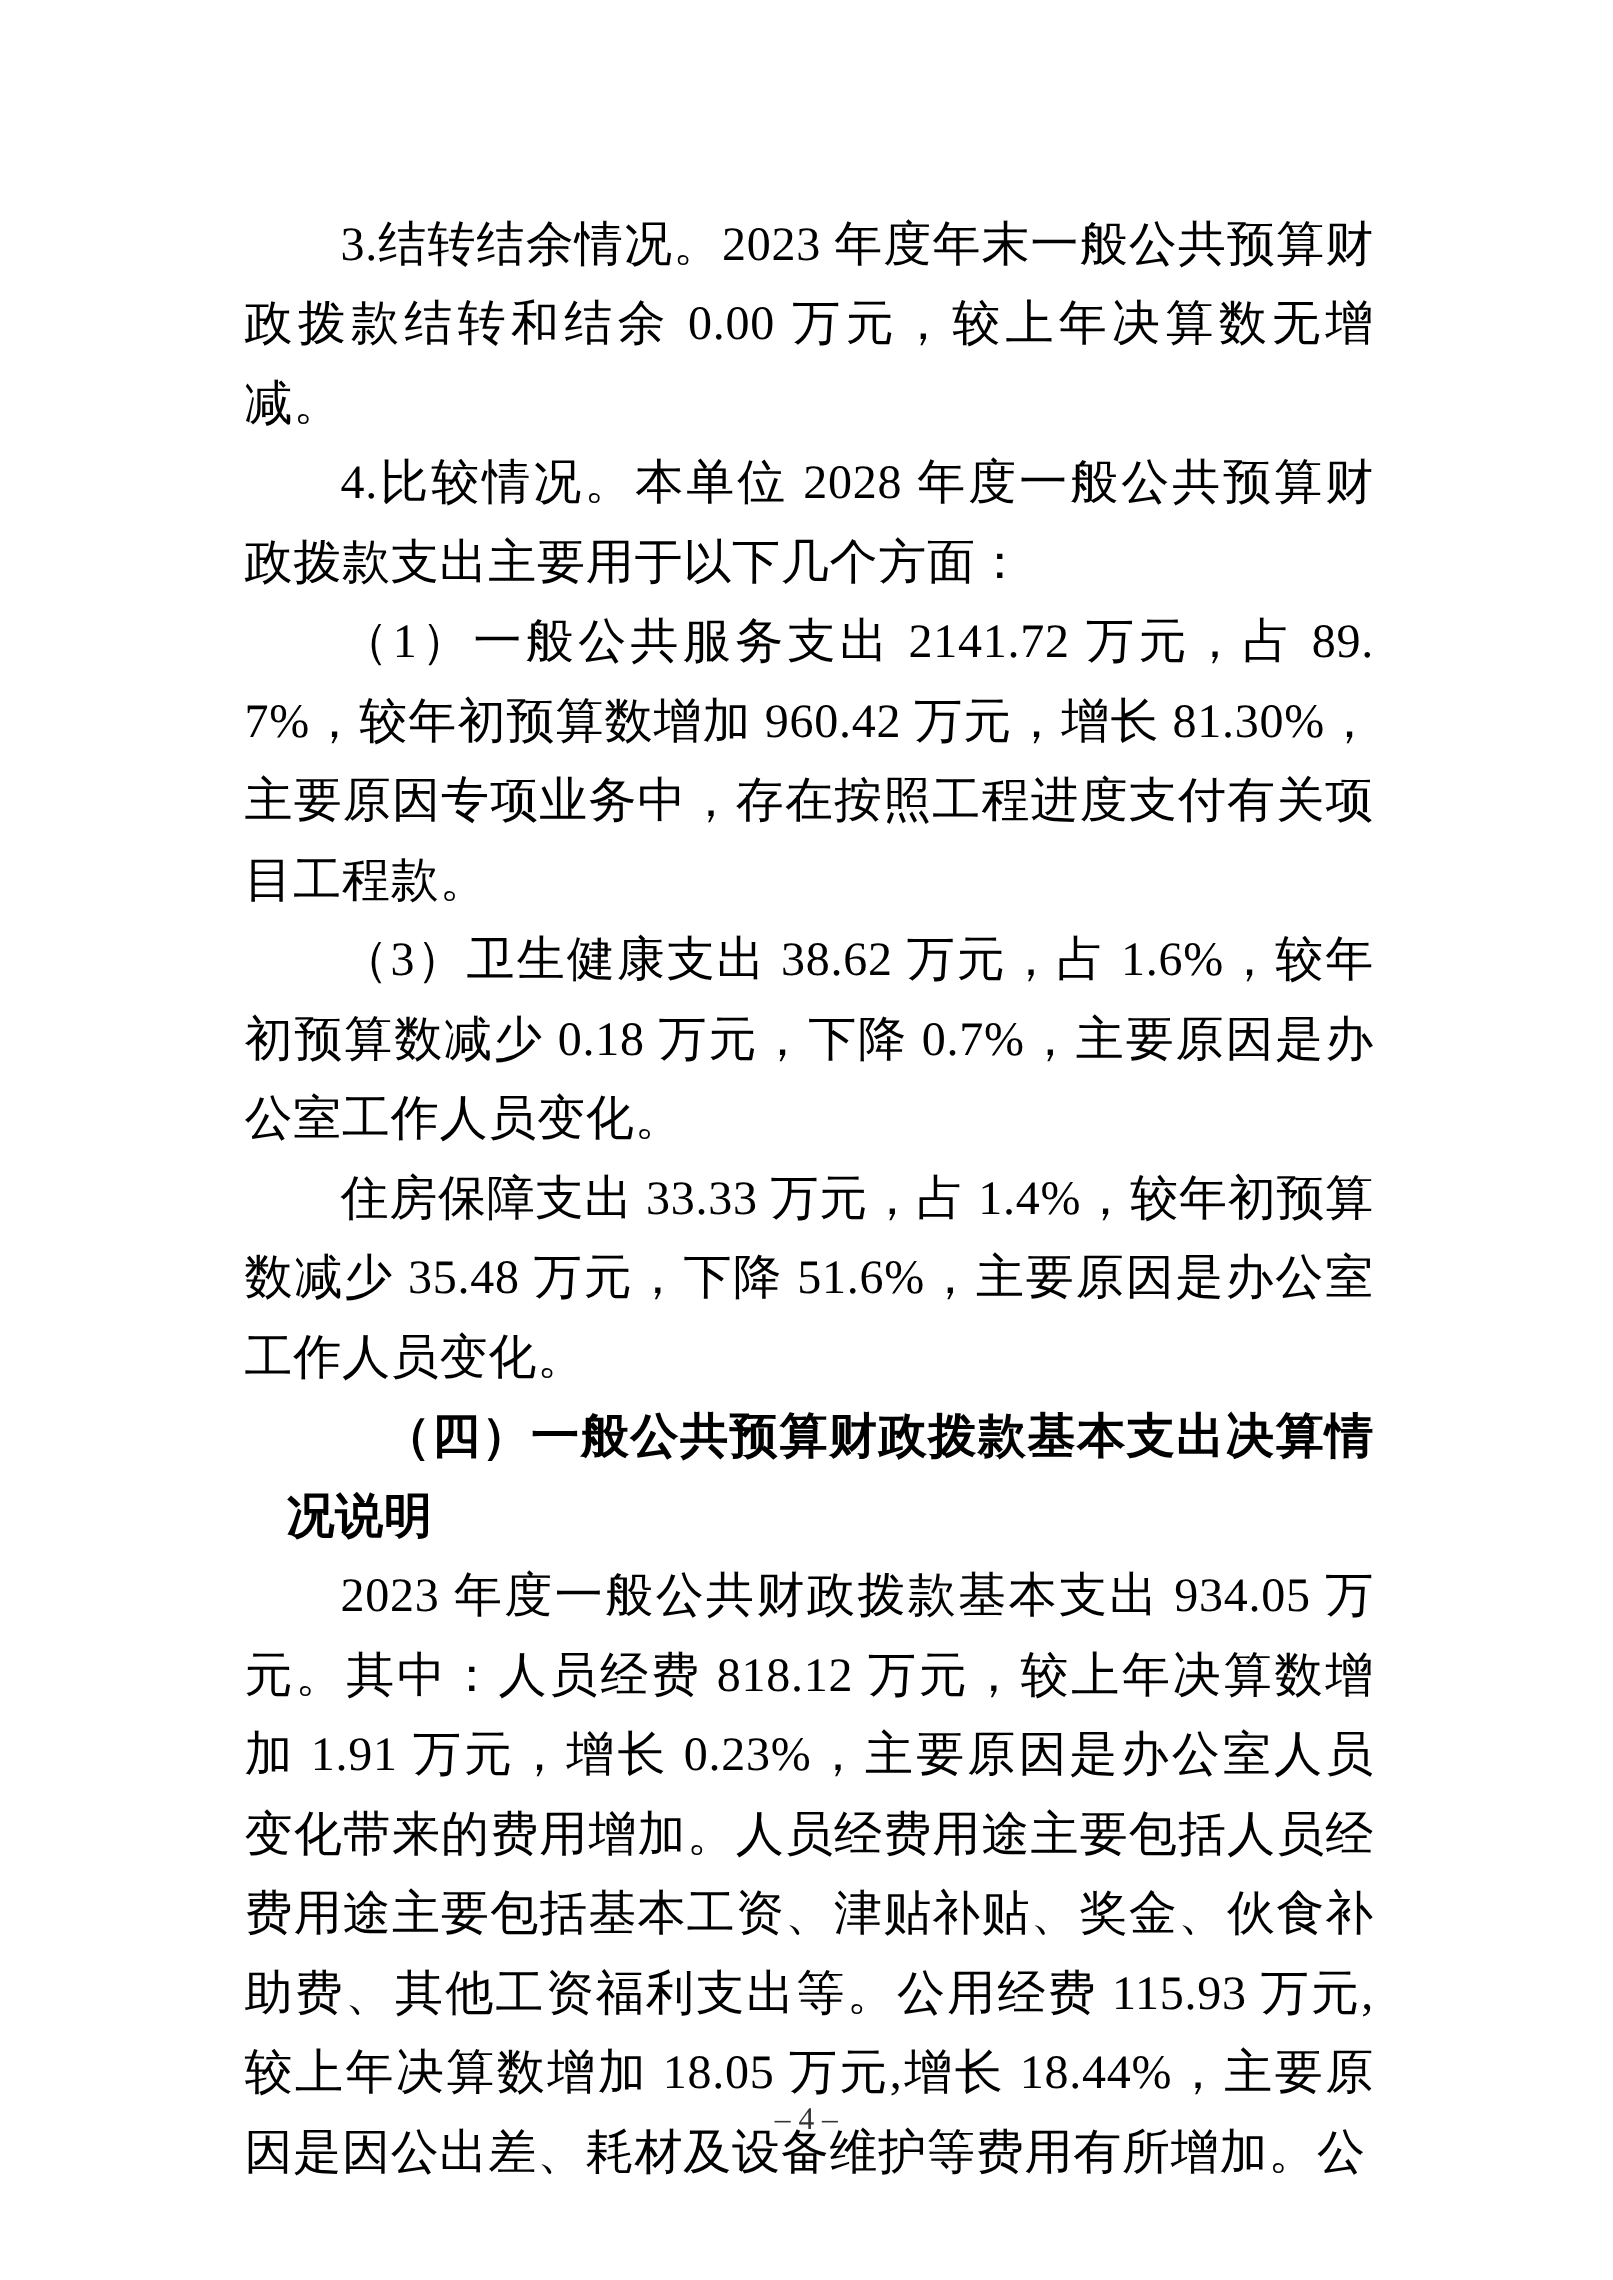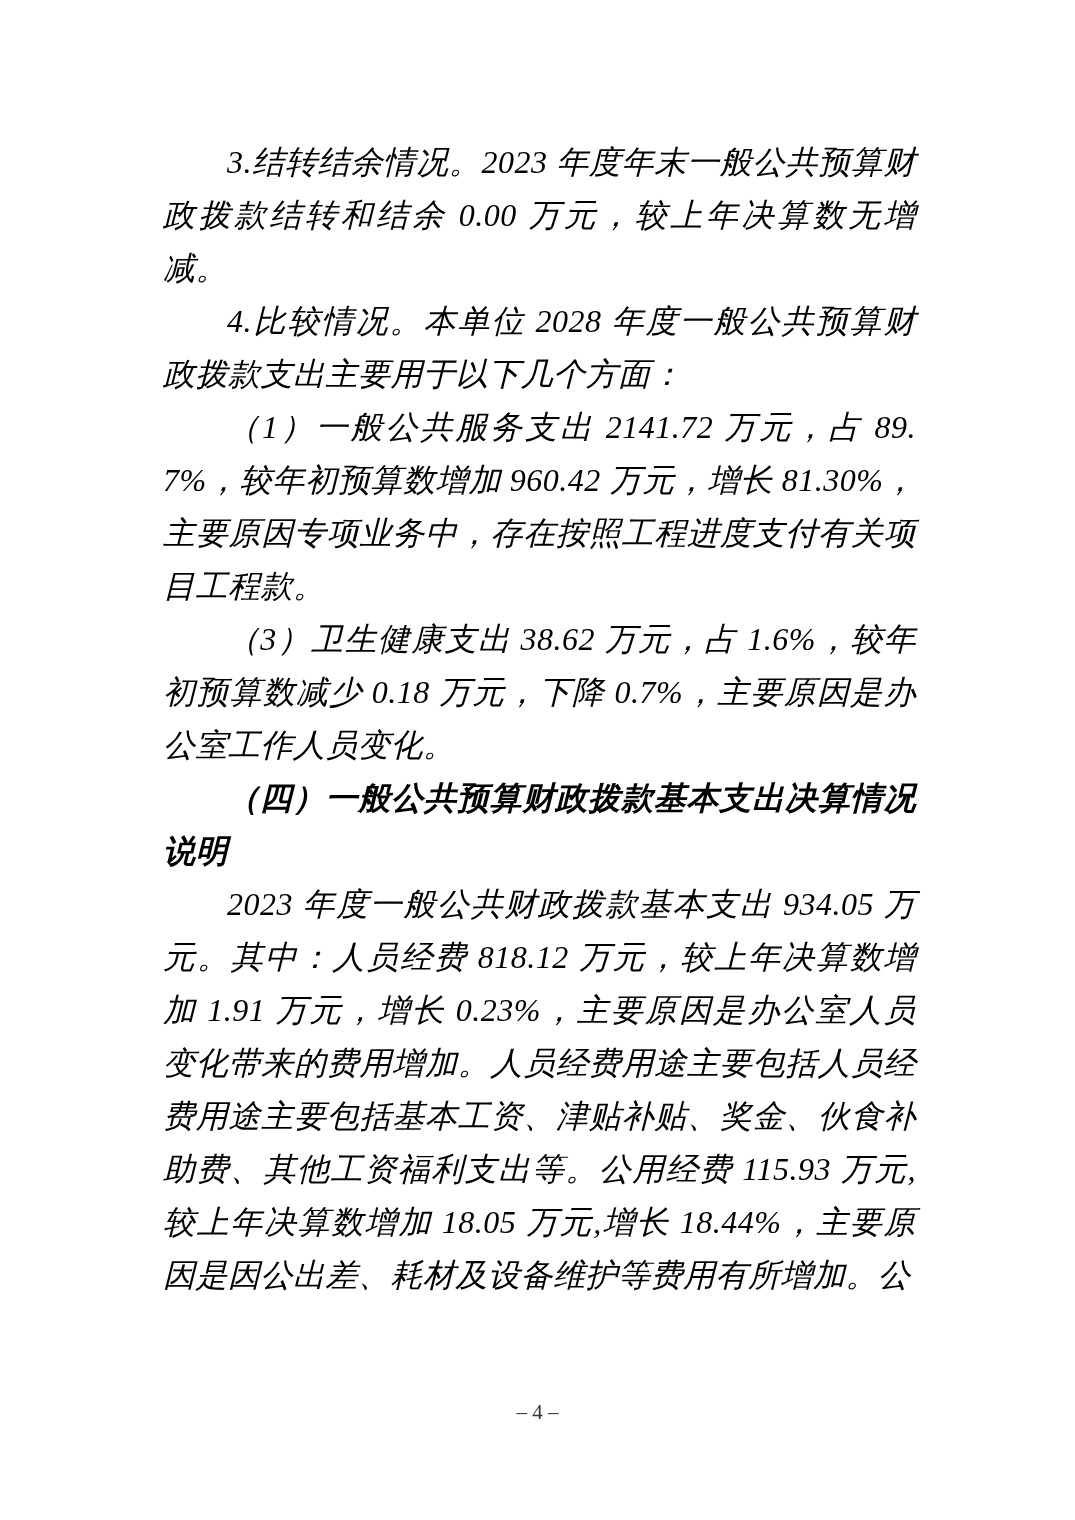--- a/index.html
+++ b/index.html
@@ -24,24 +24,24 @@
     font-size: 32px;
     line-height: 53px;
     text-align: justify;
     letter-spacing: 0.5px;
   }
   .content p {
     margin: 0;
     padding: 0;
     text-indent: 2em;
     word-break: break-all;
-    font-style: italic;
   }
   .content p.bold {
     font-weight: bold;
+    margin-left: 28px;
   }
   .footer {
     position: absolute;
     left: 0;
     top: 1400px;
     width: 100%;
     text-align: center;
     font-size: 21px;
     color: #333333;
     font-family: "Liberation Serif", "DejaVu Serif", serif;
@@ -49,20 +49,21 @@
 </style>
 </head>
 <body>
 
 <div class="page">
   <div class="content">
     <p>3.结转结余情况。2023 年度年末一般公共预算财政拨款结转和结余 0.00 万元，较上年决算数无增减。</p>
     <p>4.比较情况。本单位 2028 年度一般公共预算财政拨款支出主要用于以下几个方面：</p>
     <p>（1）一般公共服务支出 2141.72 万元，占 89.7%，较年初预算数增加 960.42 万元，增长 81.30%，主要原因专项业务中，存在按照工程进度支付有关项目工程款。</p>
     <p>（3）卫生健康支出 38.62 万元，占 1.6%，较年初预算数减少 0.18 万元，下降 0.7%，主要原因是办公室工作人员变化。</p>
+    <p>住房保障支出 33.33 万元，占 1.4%，较年初预算数减少 35.48 万元，下降 51.6%，主要原因是办公室工作人员变化。</p>
     <p class="bold">（四）一般公共预算财政拨款基本支出决算情况说明</p>
     <p>2023 年度一般公共财政拨款基本支出 934.05 万元。其中：人员经费 818.12 万元，较上年决算数增加 1.91 万元，增长 0.23%，主要原因是办公室人员变化带来的费用增加。人员经费用途主要包括人员经费用途主要包括基本工资、津贴补贴、奖金、伙食补助费、其他工资福利支出等。公用经费 115.93 万元,较上年决算数增加 18.05 万元,增长 18.44%，主要原因是因公出差、耗材及设备维护等费用有所增加。公</p>
   </div>
 
   <div class="footer">
     <span>– 4 –</span>
   </div>
 </div>
 
 </body></html>

